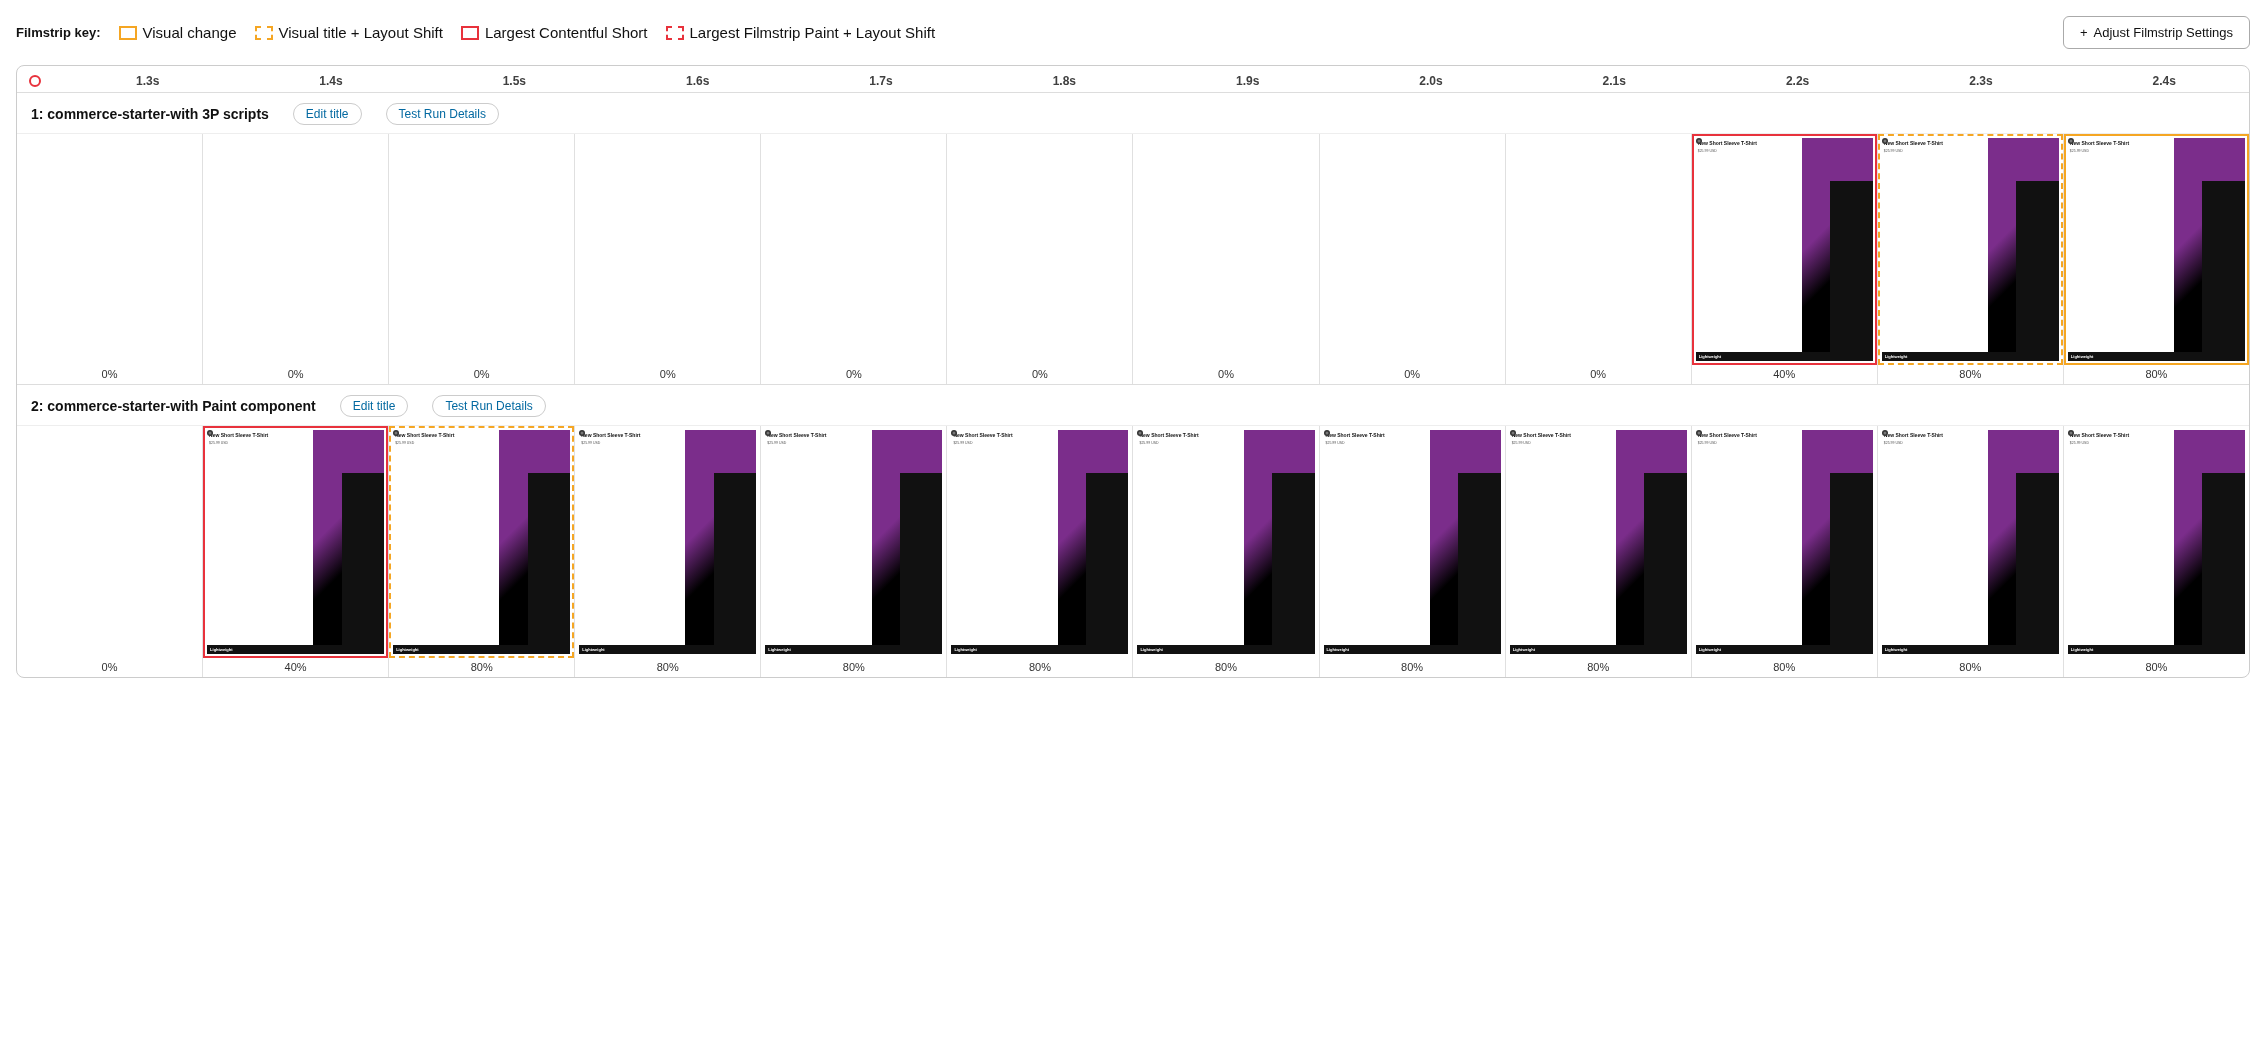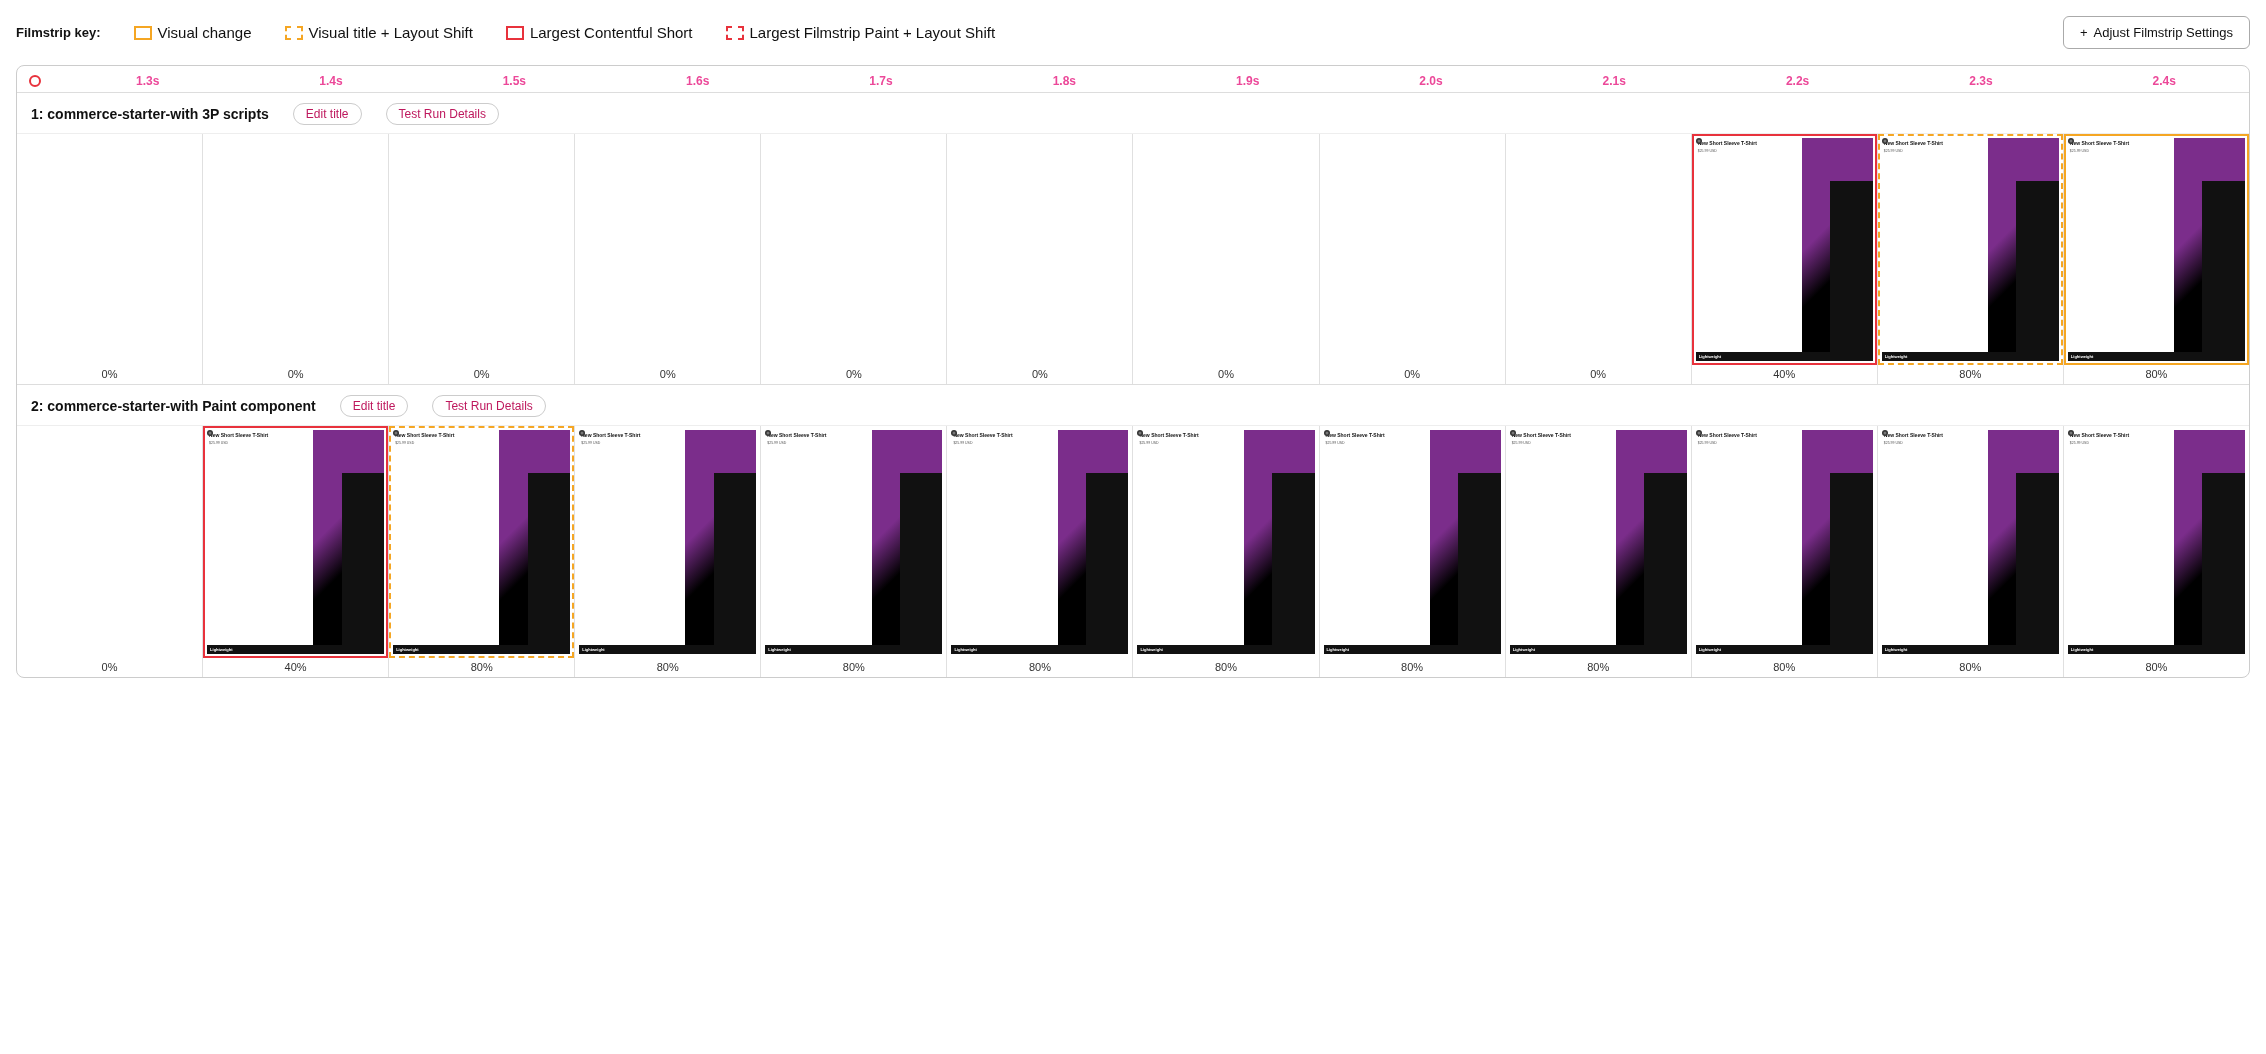--- a/index.html
+++ b/index.html
@@ -14,21 +14,21 @@
     .top-bar {
       display: flex;
       align-items: center;
       justify-content: space-between;
       margin-bottom: 16px;
     }
 
     .filmstrip-key {
       display: flex;
       align-items: center;
-      gap: 33px;
+      gap: 18px;
       flex-wrap: wrap;
     }
 
     .key-label {
       font-weight: 700;
       font-size: 13px;
     }
 
     .key-item {
       display: flex;
@@ -104,21 +104,21 @@
 
     .timeline-ticks {
       display: flex;
       flex: 1;
       justify-content: space-around;
     }
 
     .tick {
       font-size: 12px;
       font-weight: 600;
-      color: #ec4899;
+      color: #404040;
       text-align: center;
       margin-left: 14px;
     }
 
     
     .row-section {
       border-bottom: 1px solid #ddd;
       padding: 0;
     }
 
@@ -136,21 +136,21 @@
       font-size: 14px;
     }
 
     .row-btn {
       border: 1.5px solid #ccc;
       border-radius: 20px;
       padding: 3px 12px;
       background: #fff;
       cursor: pointer;
       font-size: 12px;
-      color: #be185d;
+      color: #0369a1;
     }
 
     
     .frames-row {
       display: flex;
       overflow: hidden;
       border-top: 1px solid #eee;
     }
 
     .frame-cell {

